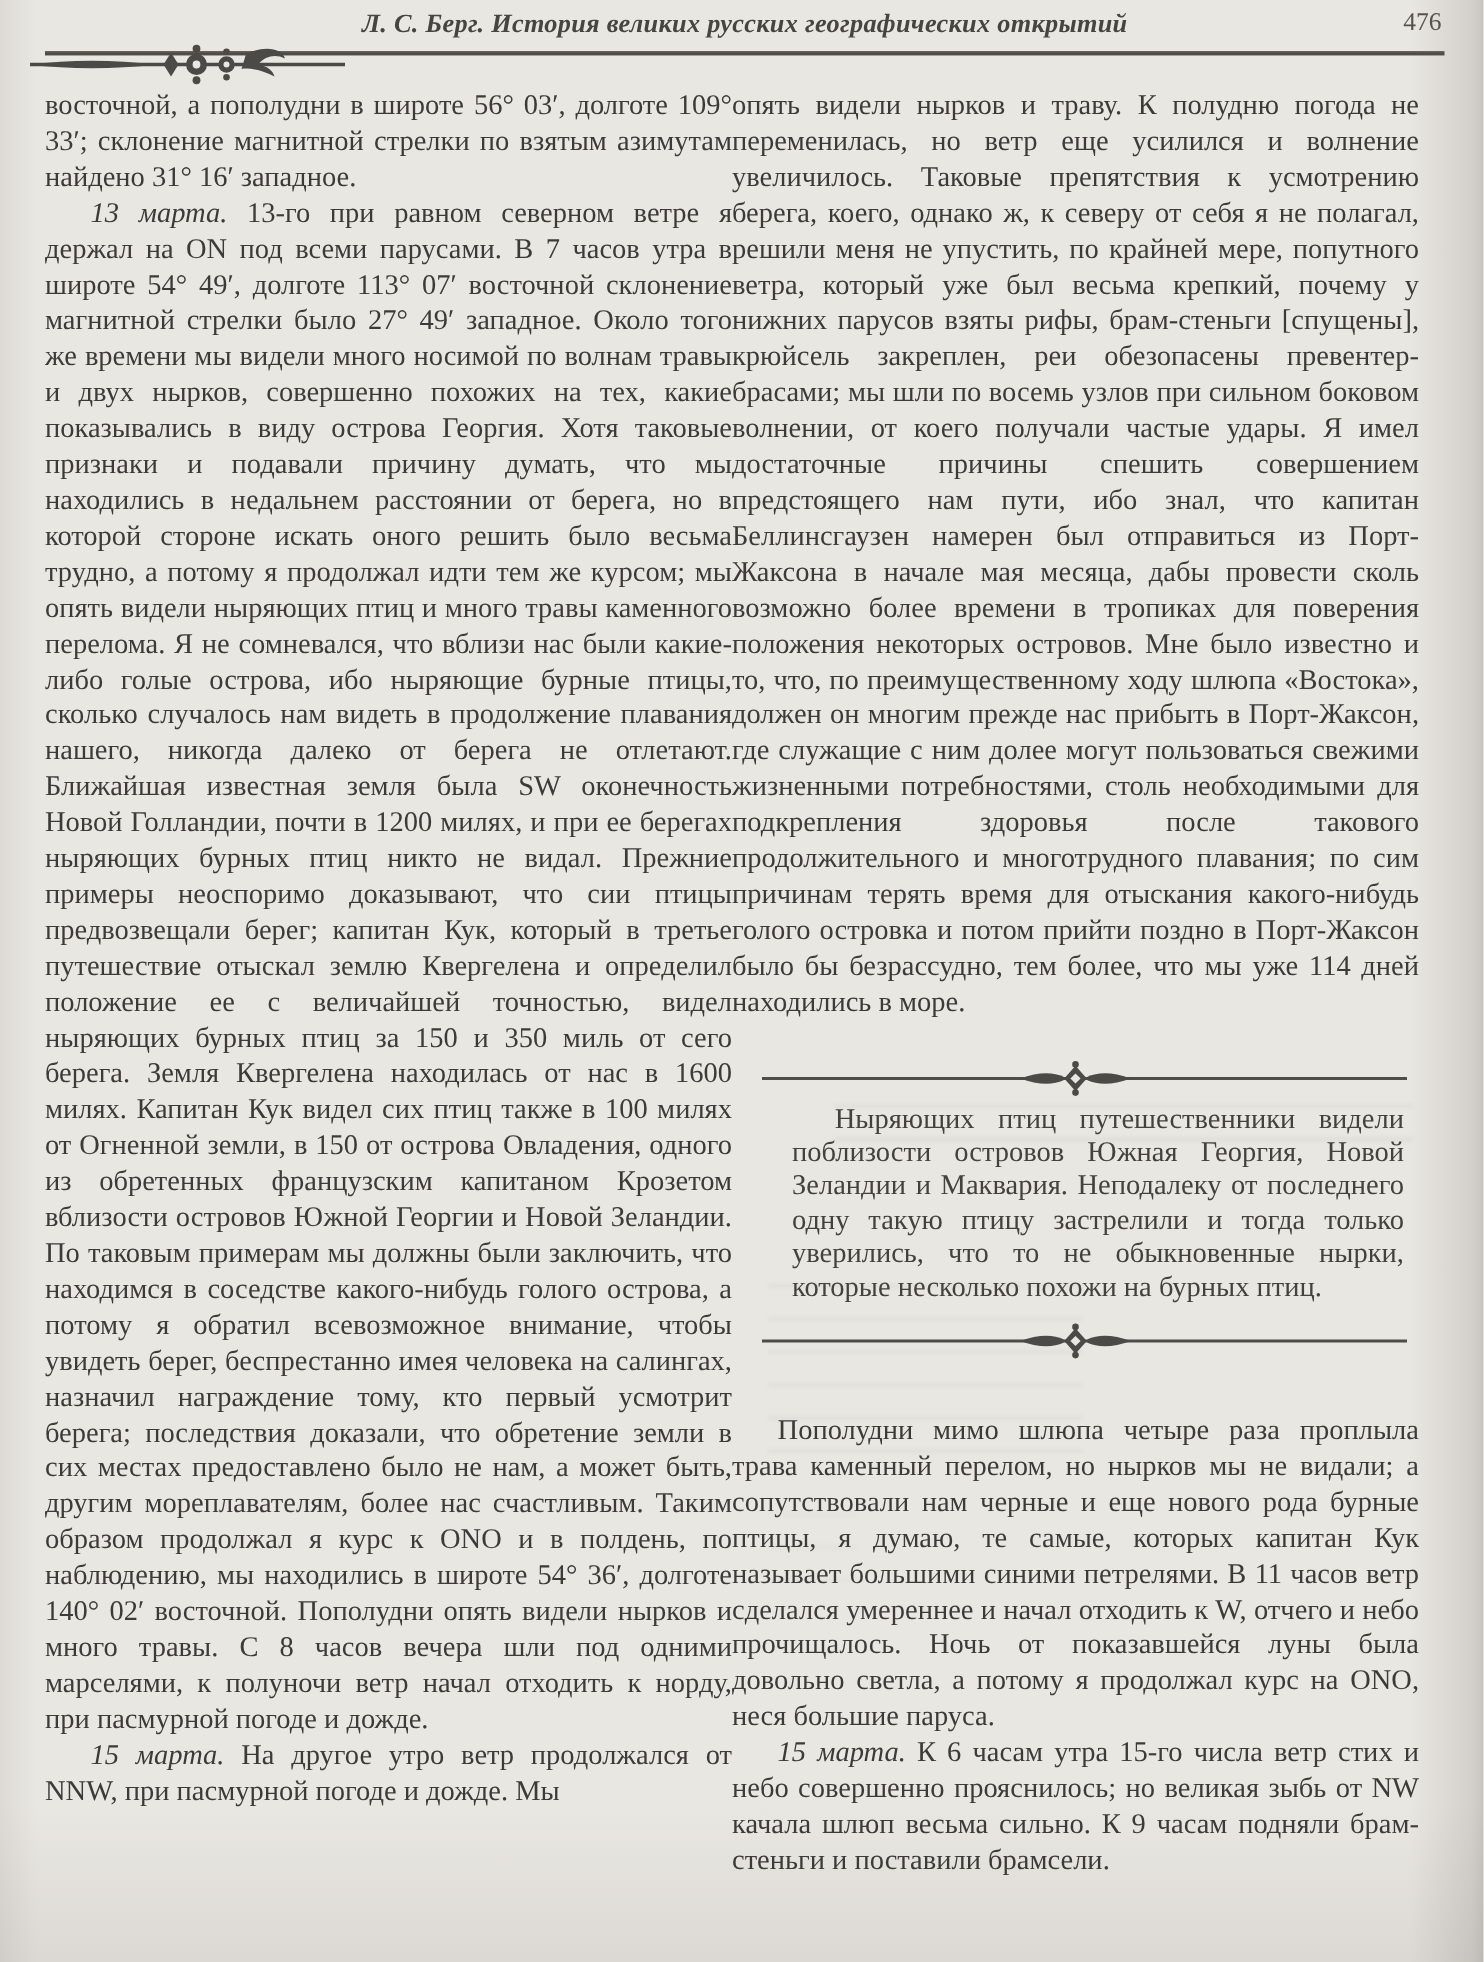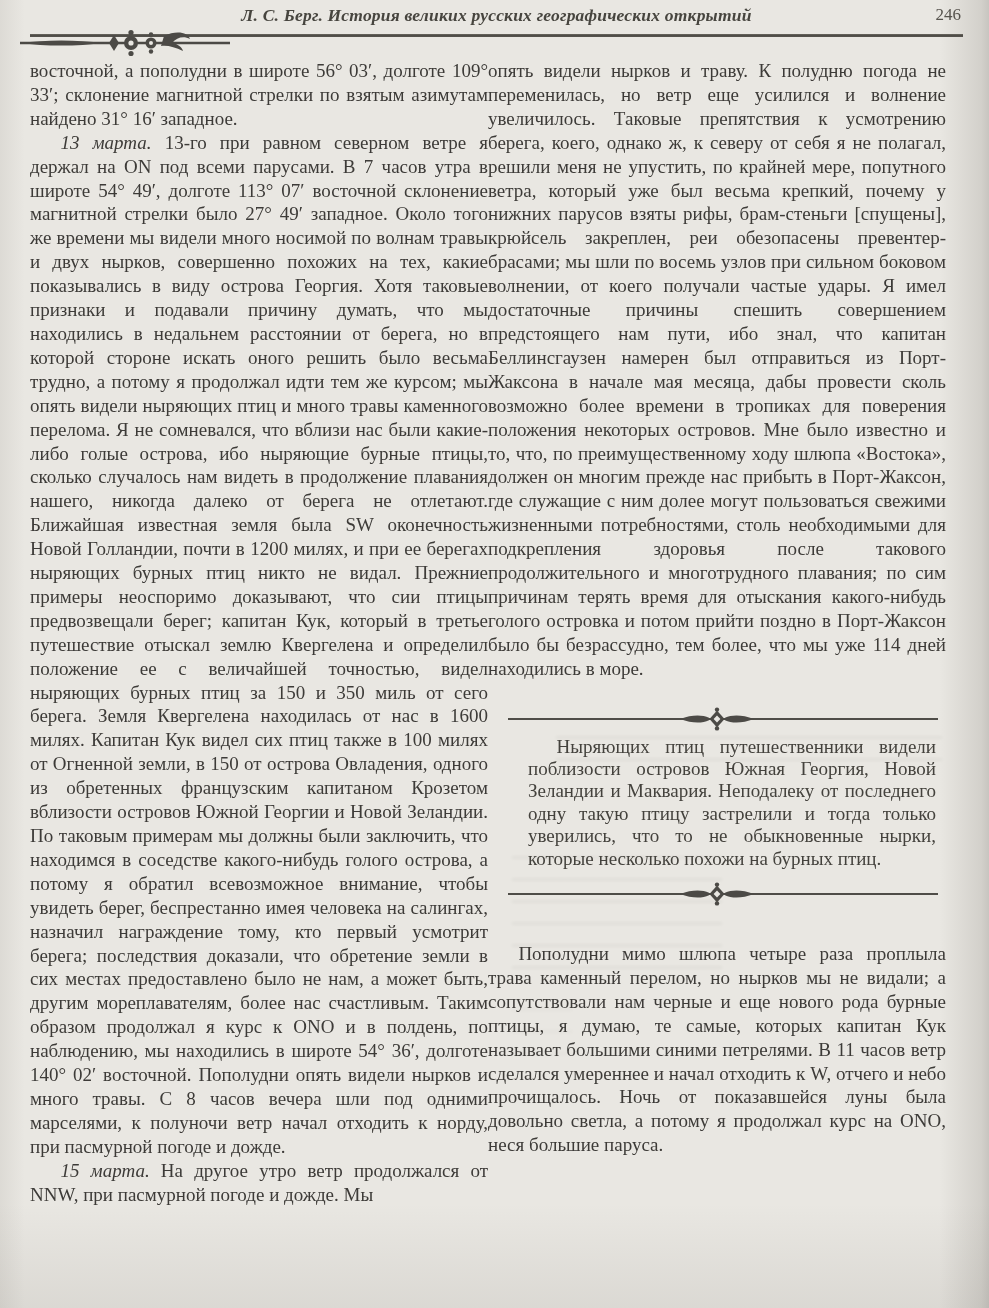--- a/index.html
+++ b/index.html
@@ -92,21 +92,21 @@
   .ghost-3 { left: 512px; top: 1008px; width: 60px; height: 60px; opacity: 0.18; }
 </style>
 </head>
 <body>
 
 <div class="page">
 
   <header>
     <div class="header-row">
       <div class="header-title">Л. С. Берг. История великих русских географических открытий</div>
-      <div class="page-number">246</div>
+      <div class="page-number">476</div>
     </div>
     <div class="header-rule"></div>
     <svg class="header-ornament" width="215" height="34" viewBox="0 0 215 34" aria-hidden="true">
       <path d="M2 17 H212" stroke="#4c4a46" stroke-width="2.4"></path>
       <path d="M2 17 C 28 13.6, 58 13.6, 86 17 C 58 20.4, 28 20.4, 2 17 Z" fill="#4c4a46"></path>
       <path d="M96 9 l5 8 -5 8 -5 -8 z" fill="#4c4a46"></path>
       <circle cx="113" cy="17" r="7" fill="#4c4a46"></circle>
       <circle cx="113" cy="17" r="2.6" fill="#e9e7e2"></circle>
       <circle cx="113" cy="6.5" r="2.6" fill="#4c4a46"></circle>
       <circle cx="113" cy="27.5" r="2.6" fill="#4c4a46"></circle>
@@ -151,20 +151,21 @@
           <path d="M82 12 C 70 7.5, 60 7.5, 53 10.8 L53 13.2 C 60 16.5, 70 16.5, 82 12 Z" fill="#4c4a46"></path>
           <path d="M45 3.5 L52.5 12 L45 20.5 L37.5 12 Z" fill="#4c4a46"></path>
           <path d="M45 8.6 L48.4 12 L45 15.4 L41.6 12 Z" fill="#e9e7e2"></path>
           <circle cx="45" cy="2.6" r="2.2" fill="#4c4a46"></circle>
           <circle cx="45" cy="21.4" r="2.2" fill="#4c4a46"></circle>
         </svg>
       </div>
 
       <div id="right-col-bottom">
           <p class="indent">Пополудни мимо шлюпа четыре раза проплыла трава каменный перелом, но нырков мы не видали; а сопутствовали нам черные и еще нового рода бурные птицы, я думаю, те самые, которых капитан Кук называет большими синими петрелями. В 11 часов ветр сделался умереннее и начал отходить к W, отчего и небо прочищалось. Ночь от показавшейся луны была довольно светла, а потому я продолжал курс на ONO, неся большие паруса.</p>
+          <p class="indent"><em class="date-lead">15 марта.</em> К 6 часам утра 15-го числа ветр стих и небо совершенно прояснилось; но великая зыбь от NW качала шлюп весьма сильно. К 9 часам подняли брам-стеньги и поставили брамсели.</p>
         </div>
     </section>
 
   </main>
 
   <div class="ghost ghost-1"></div>
   <div class="ghost ghost-2"></div>
   <div class="ghost ghost-3"></div>
 
 </div>

